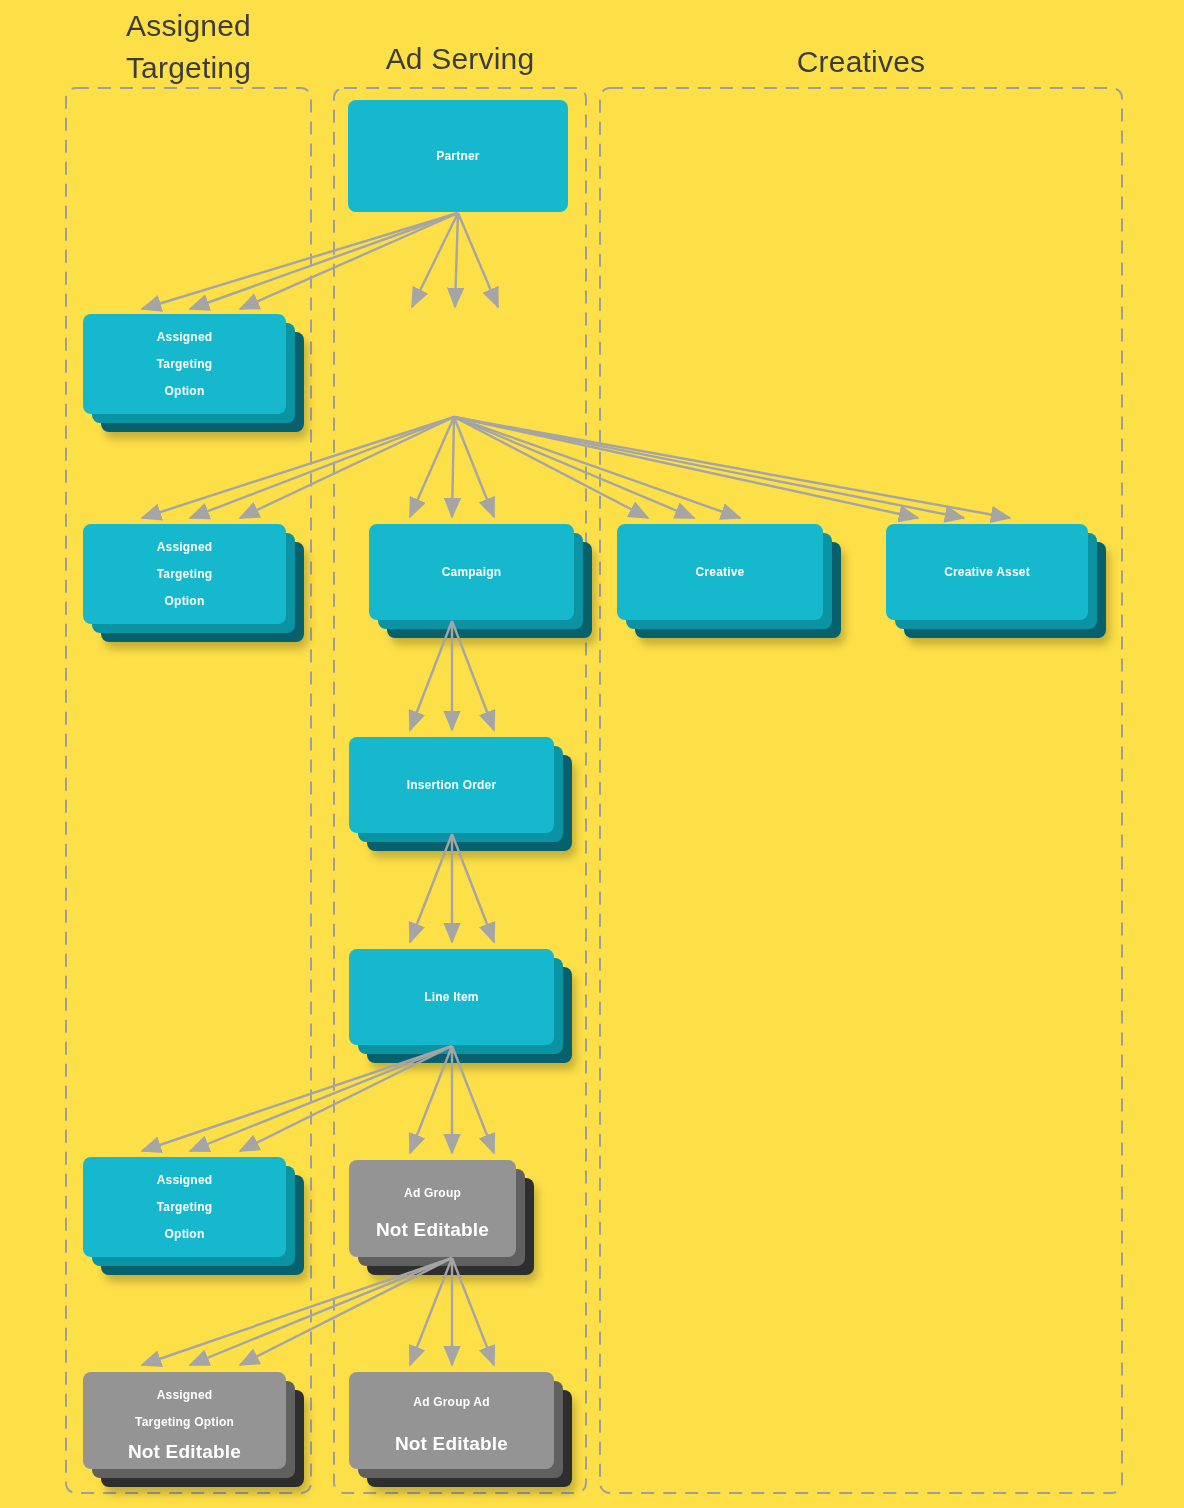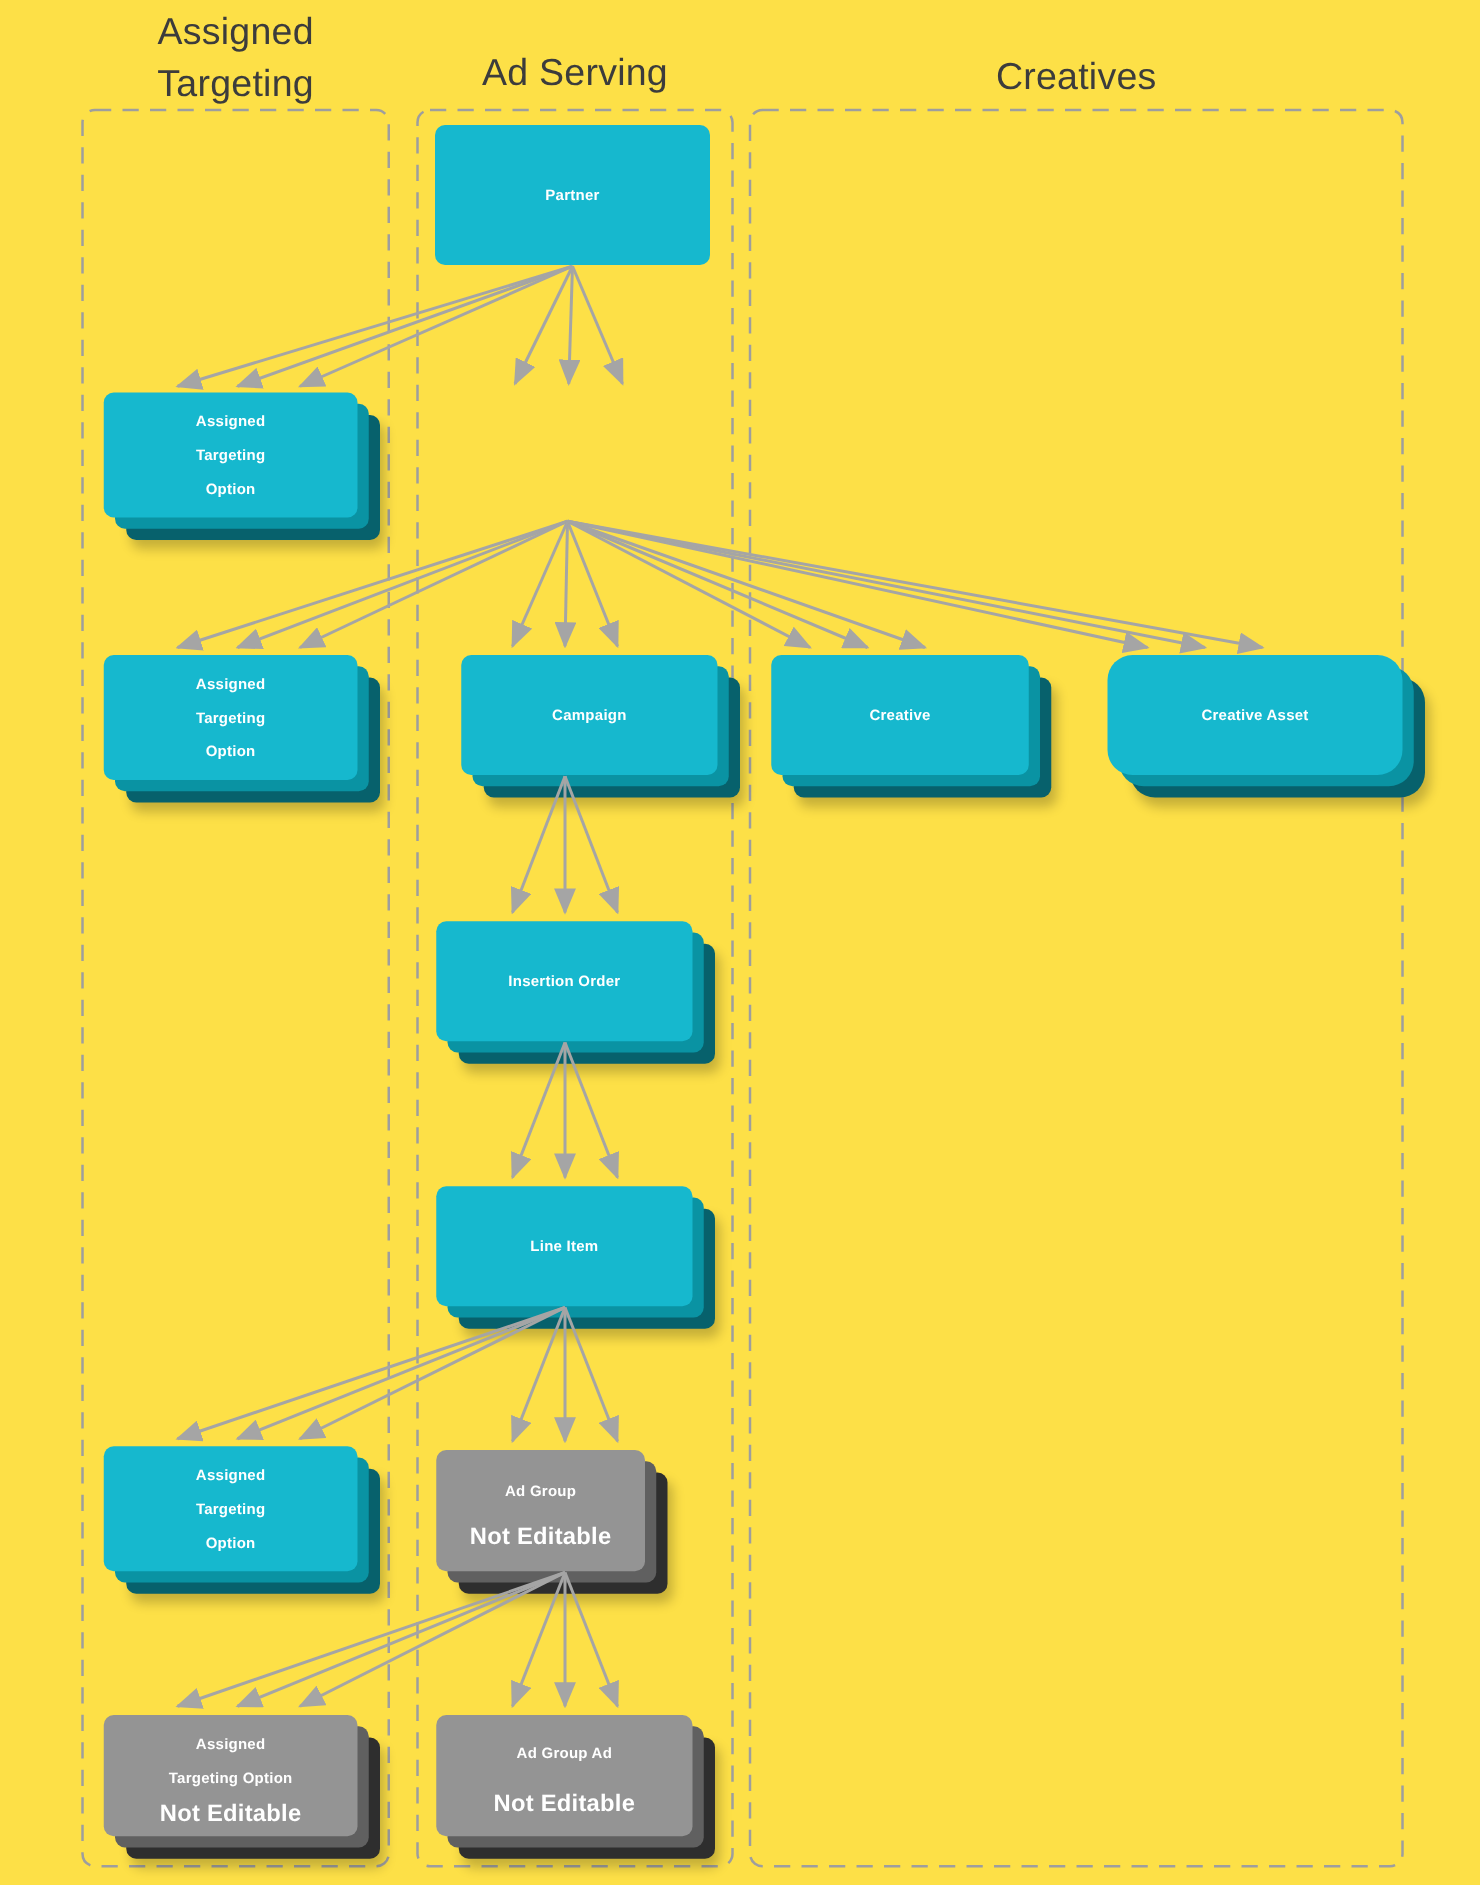--- a/index.html
+++ b/index.html
@@ -106,21 +106,21 @@
   </div>
 
   <div class="node teal" style="left:349px;top:524px;width:205px;height:96px;margin-left:20px;">
     <div class="node-label">Campaign</div>
   </div>
 
   <div class="node teal" style="left:617px;top:524px;width:206px;height:96px;">
     <div class="node-label">Creative</div>
   </div>
 
-  <div class="node teal" style="left:886px;top:524px;width:236px;height:96px;border-radius:20px;">
+  <div class="node teal" style="left:886px;top:524px;width:202px;height:96px;">
     <div class="node-label">Creative Asset</div>
   </div>
 
   <div class="node teal" style="left:349px;top:737px;width:205px;height:96px;">
     <div class="node-label">Insertion Order</div>
   </div>
 
   <div class="node teal" style="left:349px;top:949px;width:205px;height:96px;">
     <div class="node-label">Line Item</div>
   </div>

